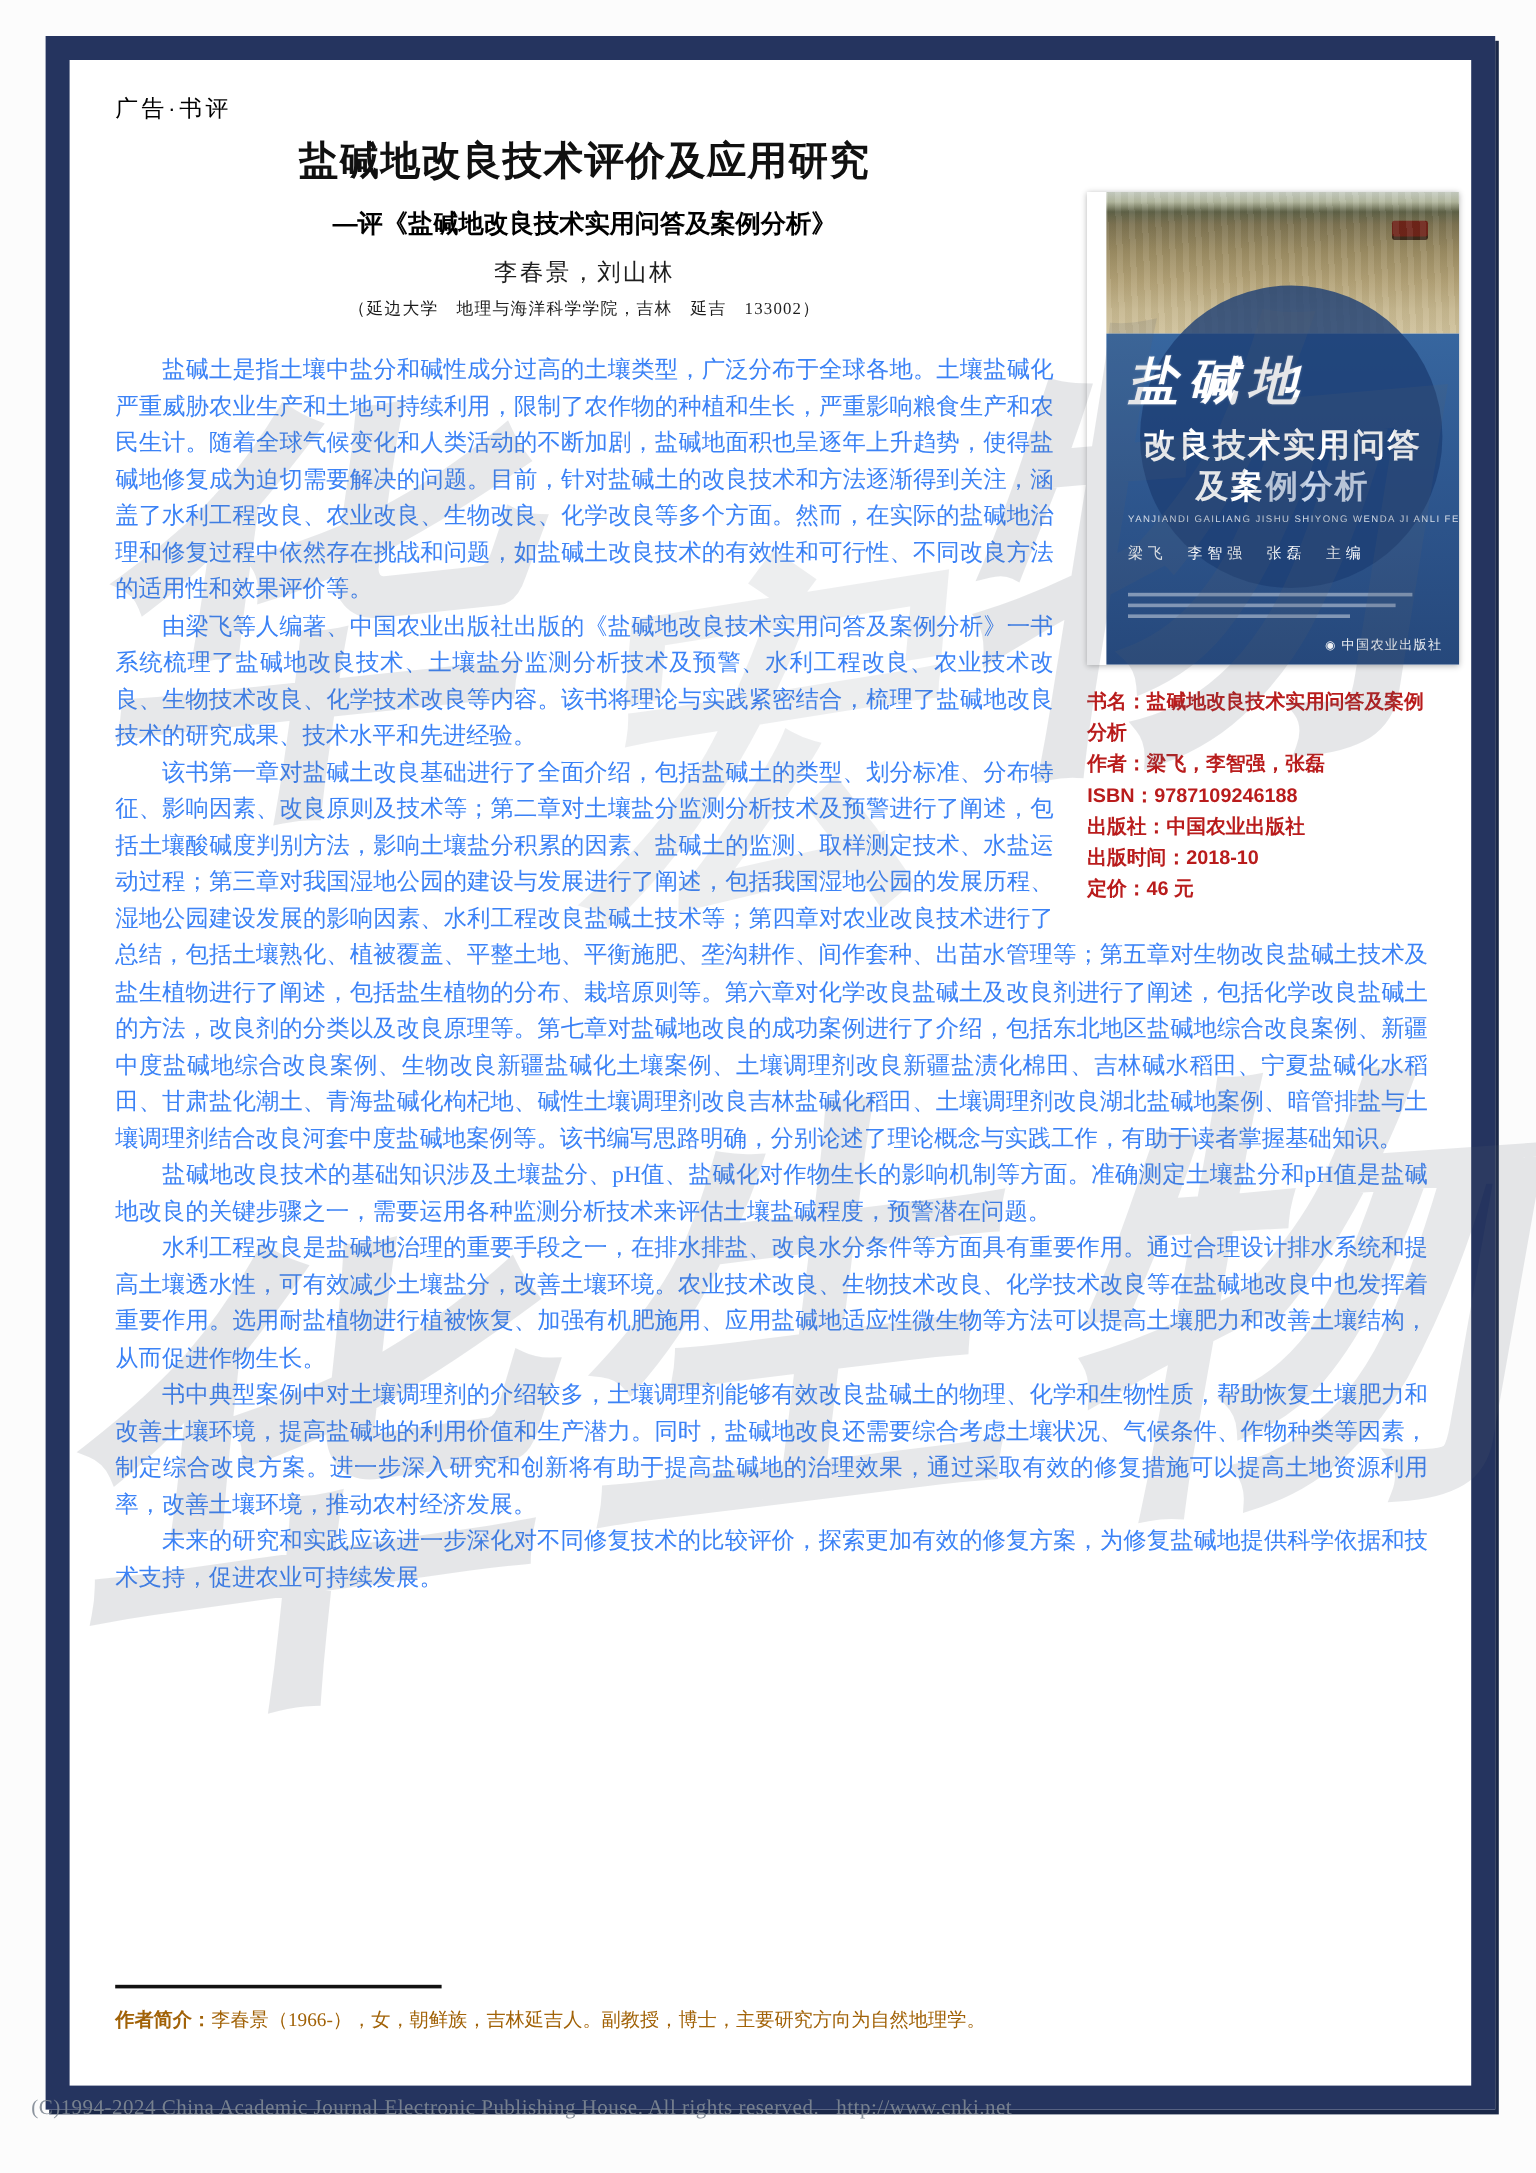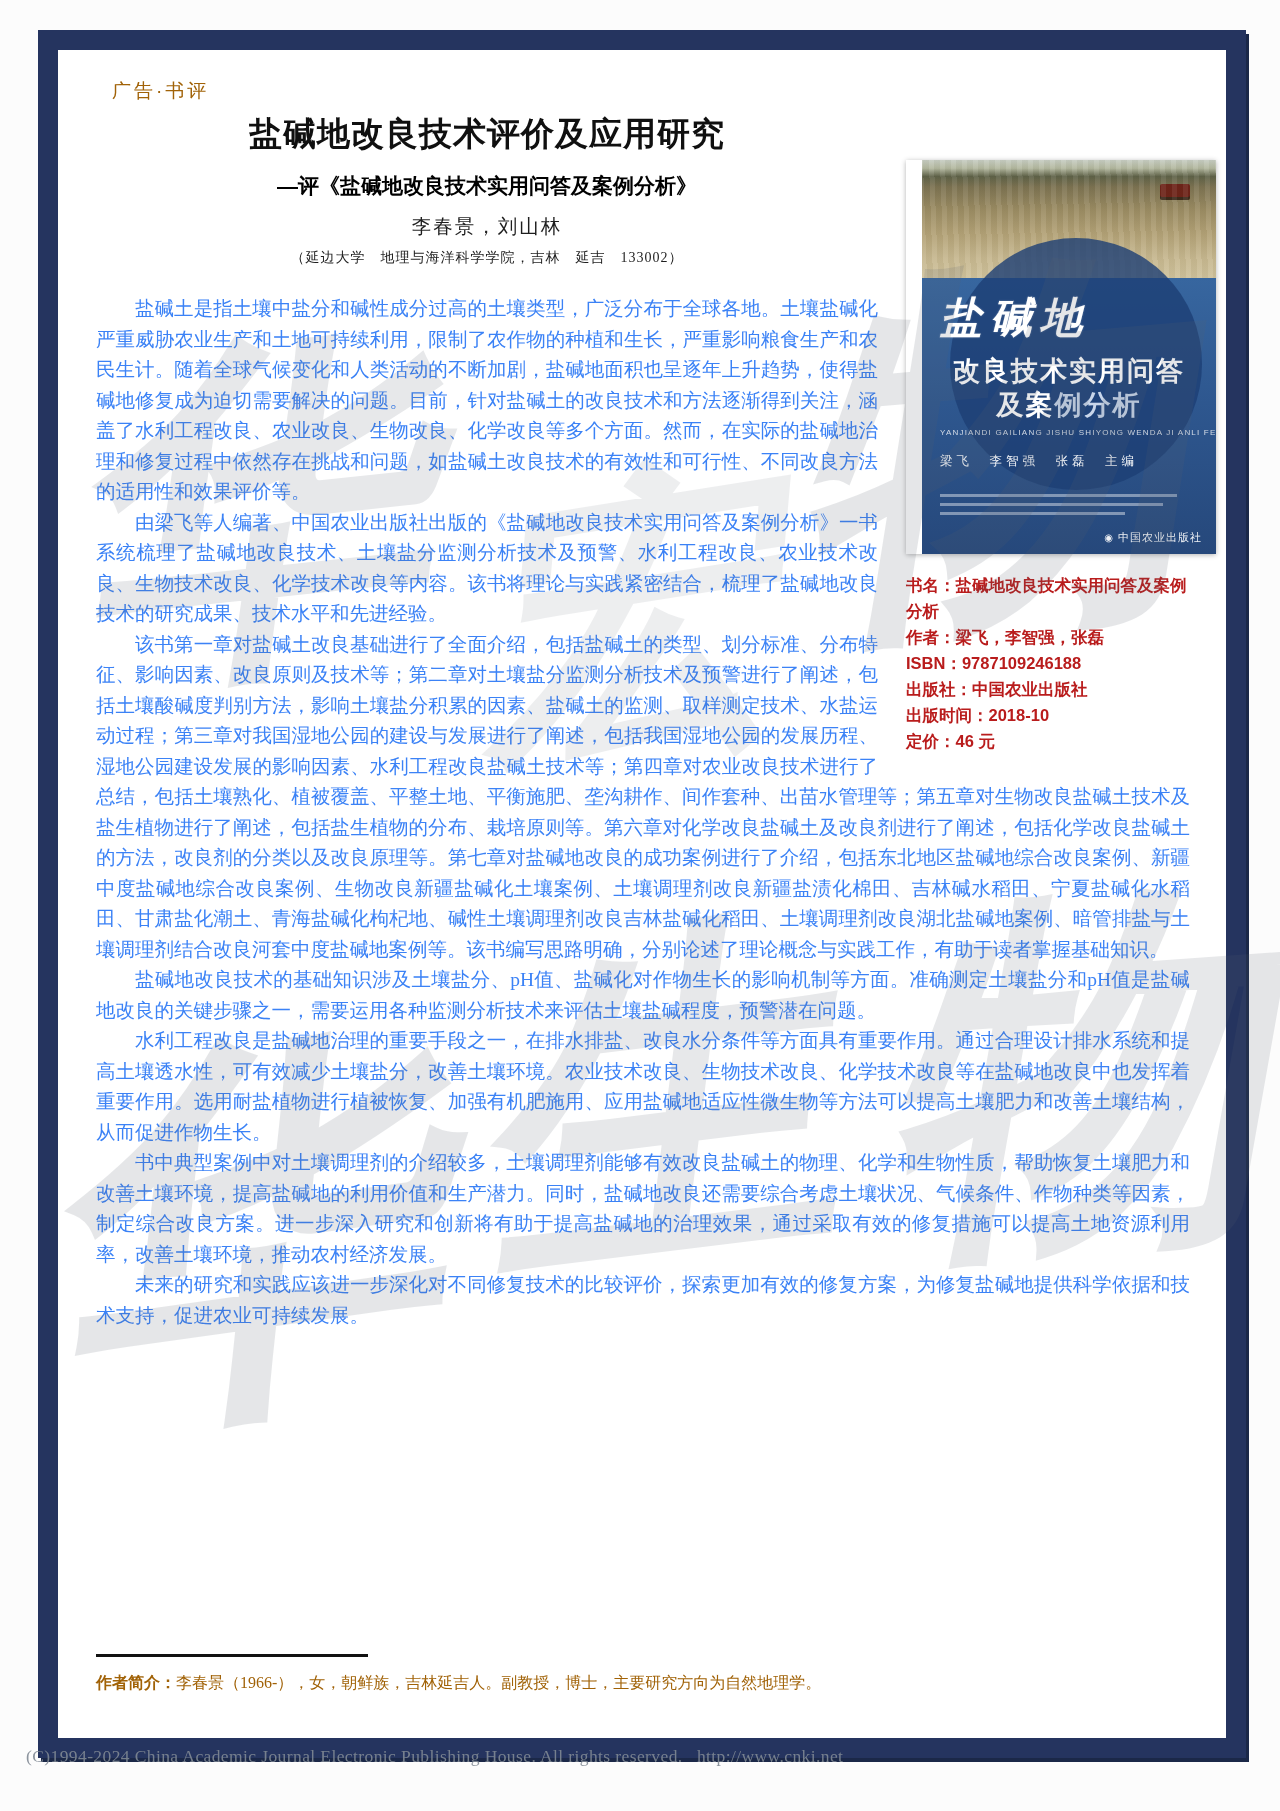--- a/index.html
+++ b/index.html
@@ -11,21 +11,21 @@
   
   .frame{
     position:absolute;left:38px;top:30px;width:1208px;height:1728px;
     box-sizing:border-box;border:20px solid #25345f;background:#ffffff;
     box-shadow:3px 4px 0 0 #1b2848;
   }
   .content{position:relative;height:100%;box-sizing:border-box;padding:18px 36px 0 38px;}
 
   .section-label{
     font-family:"Liberation Sans","DejaVu Sans",sans-serif;
-    font-size:19px;color:#a16207;letter-spacing:3px;margin-top:10px;margin-left:16px;
+    font-size:19px;color:#000000;letter-spacing:3px;margin-top:10px;
   }
 
   
   .book-box{float:right;width:282px;margin:56px 2px 16px 28px;}
   .cover{position:relative;width:294px;height:394px;overflow:hidden;box-shadow:0 1px 5px rgba(0,0,0,.3);padding-left:16px;}
   .cover-photo{
     position:relative;height:118px;
     background:linear-gradient(180deg,#c7cdc2 0%,#b3b89f 7%,#5f6248 14%,#7d7352 23%,#9b8c63 42%,#b3a277 63%,#c6b78f 83%,#cfc19b 100%);
   }
   .cover-photo::after{

